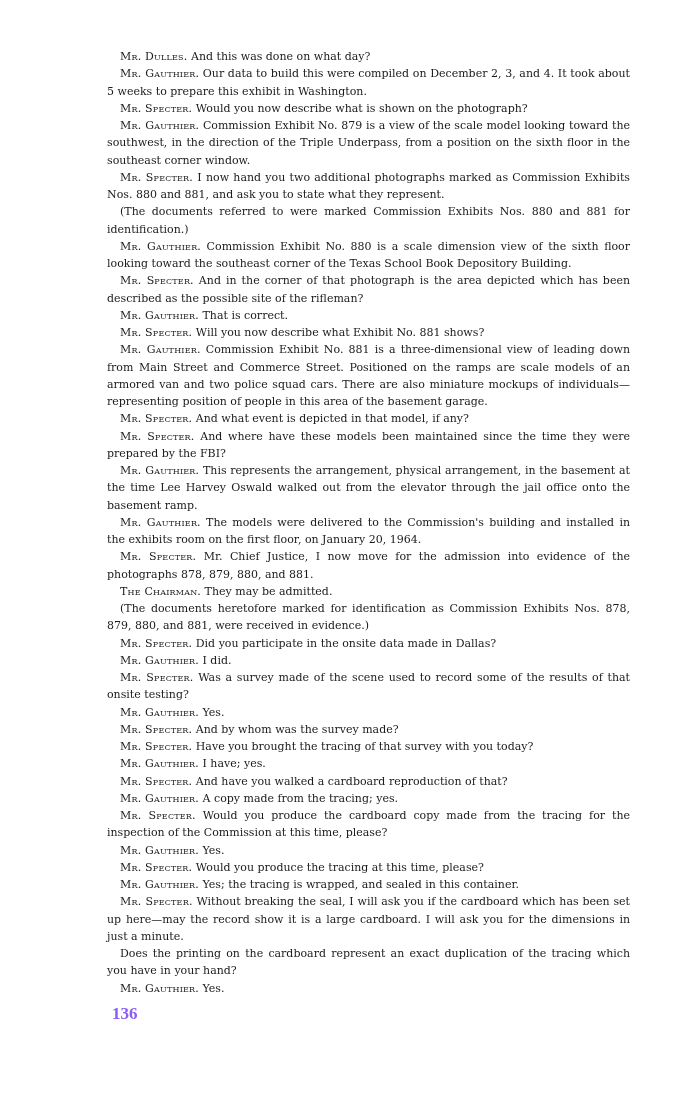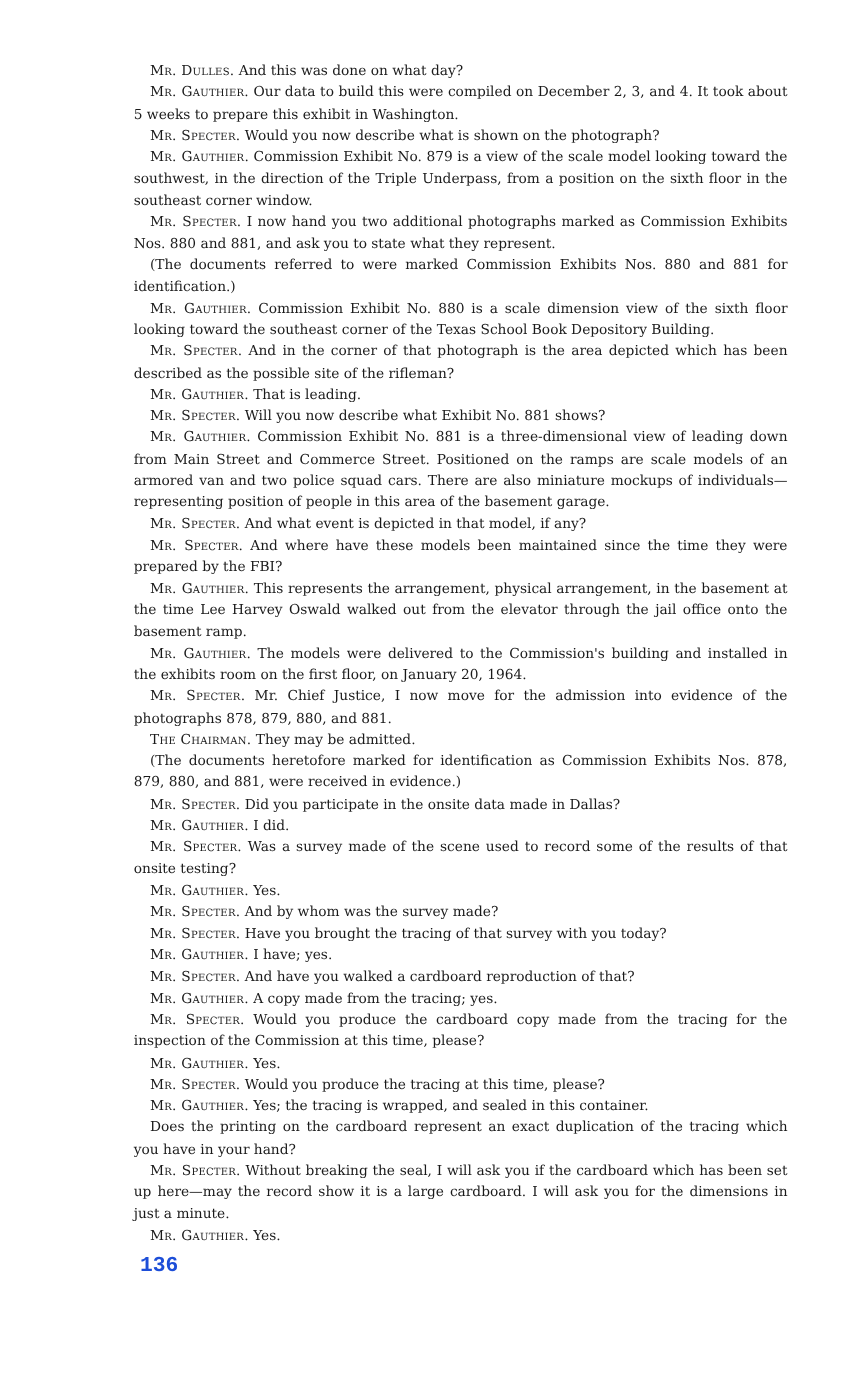--- a/index.html
+++ b/index.html
@@ -7,37 +7,37 @@
   .page {
     position: absolute; left: 107px; top: 48px; width: 523px;
     font-family: "DejaVu Serif", "Liberation Serif", serif;
     font-size: 11px; line-height: 17.25px; color: #1a1a1a;
     text-align: justify;
   }
   .para { margin: 0; text-indent: 13px; }
   .sc { font-variant: small-caps; letter-spacing: 0.2px; }
   .pnum {
     position: absolute; left: 112px; top: 1004px;
-    font-family: Liberation Mono, monospace;
-    font-size: 17px; font-weight: bold; color: #1d4ed8;
+    font-family: Liberation Serif, serif;
+    font-size: 17px; font-weight: bold; color: #8b5cf6;
   }
 </style>
 </head>
 <body>
 
 <div class="page" id="page">
     <p class="para"><span class="sc">Mr. Dulles.</span> <span>And this was done on what day?</span></p>
     <p class="para"><span class="sc">Mr. Gauthier.</span> <span>Our data to build this were compiled on December 2, 3, and 4. It took about 5 weeks to prepare this exhibit in Washington.</span></p>
     <p class="para"><span class="sc">Mr. Specter.</span> <span>Would you now describe what is shown on the photograph?</span></p>
     <p class="para"><span class="sc">Mr. Gauthier.</span> <span>Commission Exhibit No. 879 is a view of the scale model looking toward the southwest, in the direction of the Triple Underpass, from a position on the sixth floor in the southeast corner window.</span></p>
     <p class="para"><span class="sc">Mr. Specter.</span> <span>I now hand you two additional photographs marked as Commission Exhibits Nos. 880 and 881, and ask you to state what they represent.</span></p>
     <p class="para"><span>(The documents referred to were marked Commission Exhibits Nos. 880 and 881 for identification.)</span></p>
     <p class="para"><span class="sc">Mr. Gauthier.</span> <span>Commission Exhibit No. 880 is a scale dimension view of the sixth floor looking toward the southeast corner of the Texas School Book Depository Building.</span></p>
     <p class="para"><span class="sc">Mr. Specter.</span> <span>And in the corner of that photograph is the area depicted which has been described as the possible site of the rifleman?</span></p>
-    <p class="para"><span class="sc">Mr. Gauthier.</span> <span>That is leading.</span></p>
+    <p class="para"><span class="sc">Mr. Gauthier.</span> <span>That is correct.</span></p>
     <p class="para"><span class="sc">Mr. Specter.</span> <span>Will you now describe what Exhibit No. 881 shows?</span></p>
     <p class="para"><span class="sc">Mr. Gauthier.</span> <span>Commission Exhibit No. 881 is a three-dimensional view of leading down from Main Street and Commerce Street.  Positioned on the ramps are scale models of an armored van and two police squad cars.  There are also miniature mockups of individuals—representing position of people in this area of the basement garage.</span></p>
     <p class="para"><span class="sc">Mr. Specter.</span> <span>And what event is depicted in that model, if any?</span></p>
     <p class="para"><span class="sc">Mr. Specter.</span> <span>And where have these models been maintained since the time they were prepared by the FBI?</span></p>
     <p class="para"><span class="sc">Mr. Gauthier.</span> <span>This represents the arrangement, physical arrangement, in the basement at the time Lee Harvey Oswald walked out from the elevator through the jail office onto the basement ramp.</span></p>
     <p class="para"><span class="sc">Mr. Gauthier.</span> <span>The models were delivered to the Commission's building and installed in the exhibits room on the first floor, on January 20, 1964.</span></p>
     <p class="para"><span class="sc">Mr. Specter.</span> <span>Mr. Chief Justice, I now move for the admission into evidence of the photographs 878, 879, 880, and 881.</span></p>
     <p class="para"><span class="sc">The Chairman.</span> <span>They may be admitted.</span></p>
     <p class="para"><span>(The documents heretofore marked for identification as Commission Exhibits Nos. 878, 879, 880, and 881, were received in evidence.)</span></p>
     <p class="para"><span class="sc">Mr. Specter.</span> <span>Did you participate in the onsite data made in Dallas?</span></p>
@@ -46,17 +46,17 @@
     <p class="para"><span class="sc">Mr. Gauthier.</span> <span>Yes.</span></p>
     <p class="para"><span class="sc">Mr. Specter.</span> <span>And by whom was the survey made?</span></p>
     <p class="para"><span class="sc">Mr. Specter.</span> <span>Have you brought the tracing of that survey with you today?</span></p>
     <p class="para"><span class="sc">Mr. Gauthier.</span> <span>I have; yes.</span></p>
     <p class="para"><span class="sc">Mr. Specter.</span> <span>And have you walked a cardboard reproduction of that?</span></p>
     <p class="para"><span class="sc">Mr. Gauthier.</span> <span>A copy made from the tracing; yes.</span></p>
     <p class="para"><span class="sc">Mr. Specter.</span> <span>Would you produce the cardboard copy made from the tracing for the inspection of the Commission at this time, please?</span></p>
     <p class="para"><span class="sc">Mr. Gauthier.</span> <span>Yes.</span></p>
     <p class="para"><span class="sc">Mr. Specter.</span> <span>Would you produce the tracing at this time, please?</span></p>
     <p class="para"><span class="sc">Mr. Gauthier.</span> <span>Yes; the tracing is wrapped, and sealed in this container.</span></p>
+    <p class="para"><span class="sc">Mr. Specter.</span> <span>Without breaking the seal, I will ask you if the cardboard which has been set up here—may the record show it is a large cardboard.  I will ask you for the dimensions in just a minute.</span></p>
     <p class="para"><span>Does the printing on the cardboard represent an exact duplication of the tracing which you have in your hand?</span></p>
-    <p class="para"><span class="sc">Mr. Specter.</span> <span>Without breaking the seal, I will ask you if the cardboard which has been set up here—may the record show it is a large cardboard.  I will ask you for the dimensions in just a minute.</span></p>
     <p class="para"><span class="sc">Mr. Gauthier.</span> <span>Yes.</span></p>
   </div>
 <div class="pnum">136</div>
 
 </body></html>

